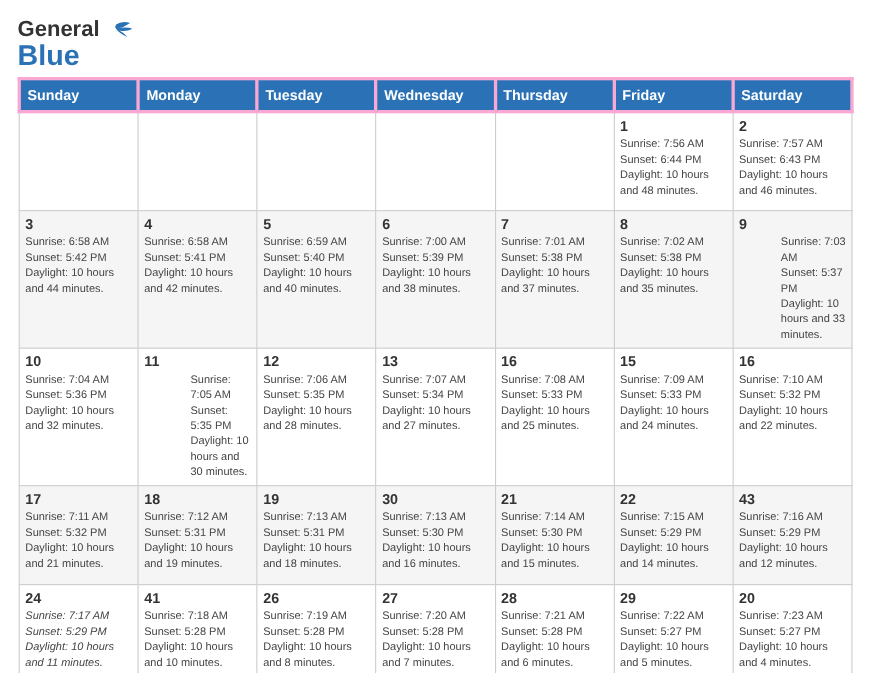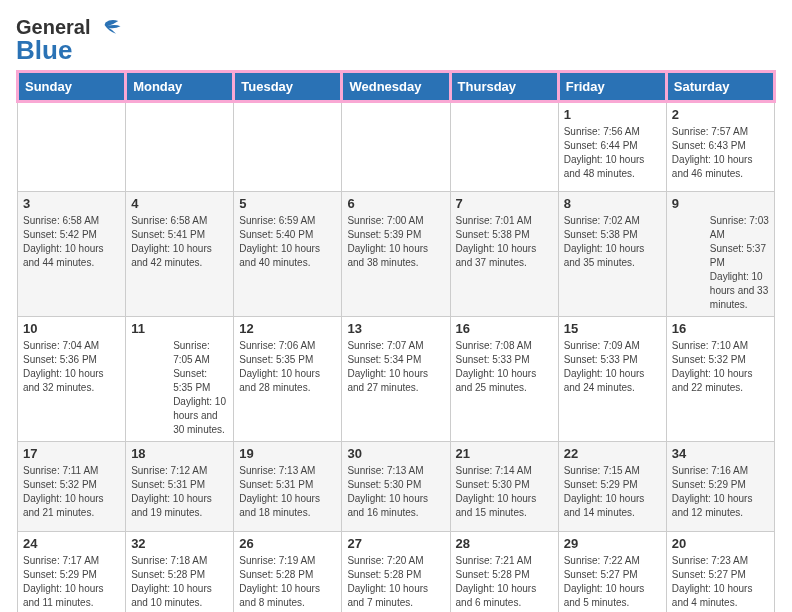--- a/index.html
+++ b/index.html
@@ -252,35 +252,35 @@
 Sunset: 5:30 PM
 Daylight: 10 hours and 15 minutes.</div>
         </td>
         <td>
           <div class="day-number">22</div>
           <div class="day-detail" style="white-space: pre-line;">Sunrise: 7:15 AM
 Sunset: 5:29 PM
 Daylight: 10 hours and 14 minutes.</div>
         </td>
         <td>
-          <div class="day-number">34</div>
+          <div class="day-number">43</div>
           <div class="day-detail" style="white-space: pre-line;">Sunrise: 7:16 AM
 Sunset: 5:29 PM
 Daylight: 10 hours and 12 minutes.</div>
         </td>
       </tr>
       <tr>
         <td>
           <div class="day-number">24</div>
-          <div class="day-detail" style="white-space: pre-line;">Sunrise: 7:17 AM
+          <div class="day-detail" style="white-space: pre-line; font-style: italic;">Sunrise: 7:17 AM
 Sunset: 5:29 PM
 Daylight: 10 hours and 11 minutes.</div>
         </td>
         <td>
-          <div class="day-number">32</div>
+          <div class="day-number">41</div>
           <div class="day-detail" style="white-space: pre-line;">Sunrise: 7:18 AM
 Sunset: 5:28 PM
 Daylight: 10 hours and 10 minutes.</div>
         </td>
         <td>
           <div class="day-number">26</div>
           <div class="day-detail" style="white-space: pre-line;">Sunrise: 7:19 AM
 Sunset: 5:28 PM
 Daylight: 10 hours and 8 minutes.</div>
         </td>

